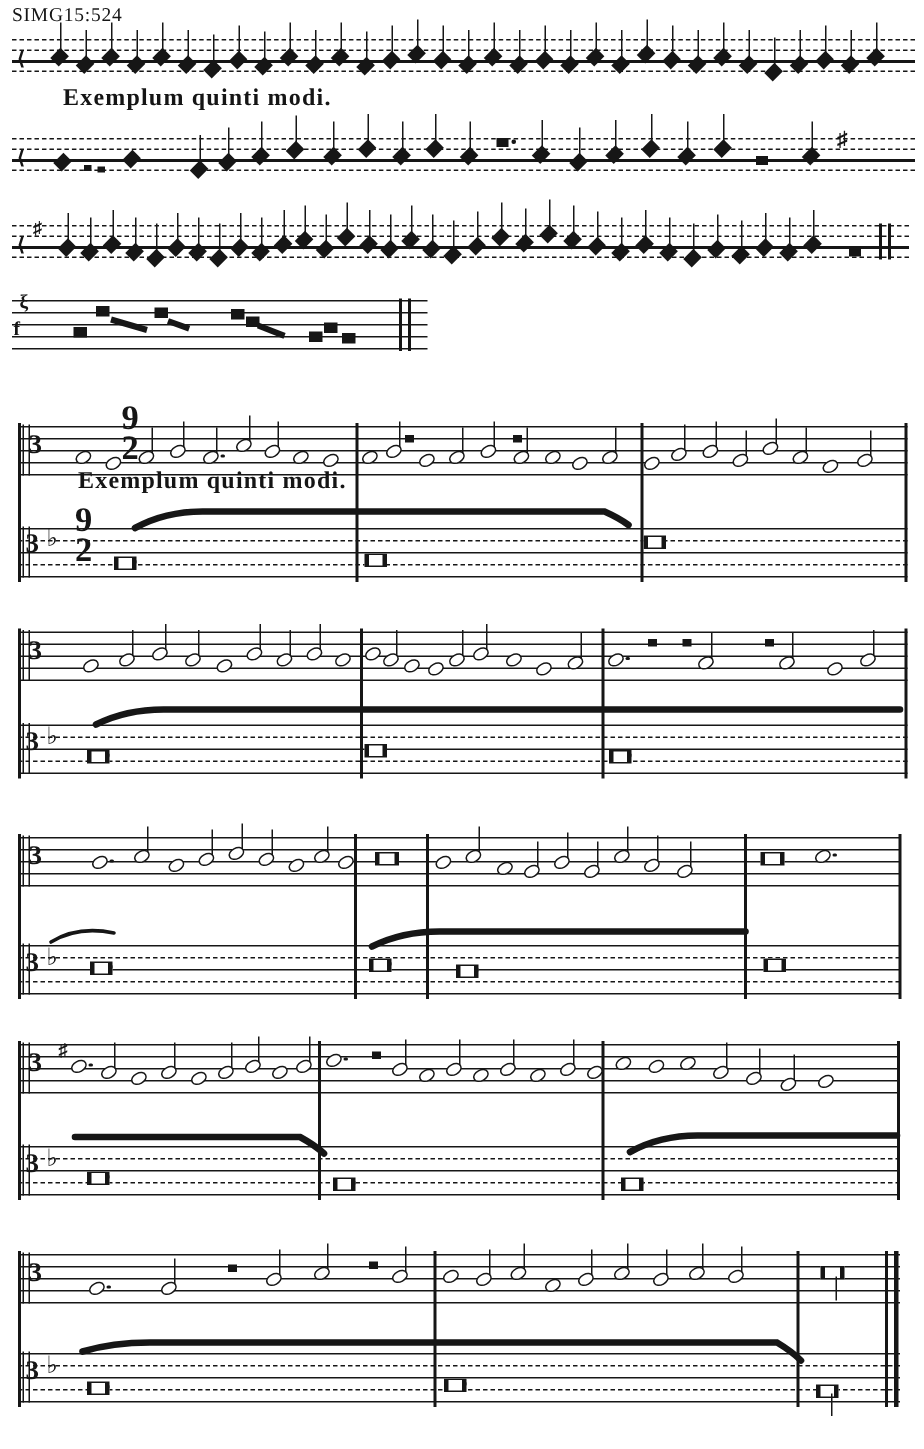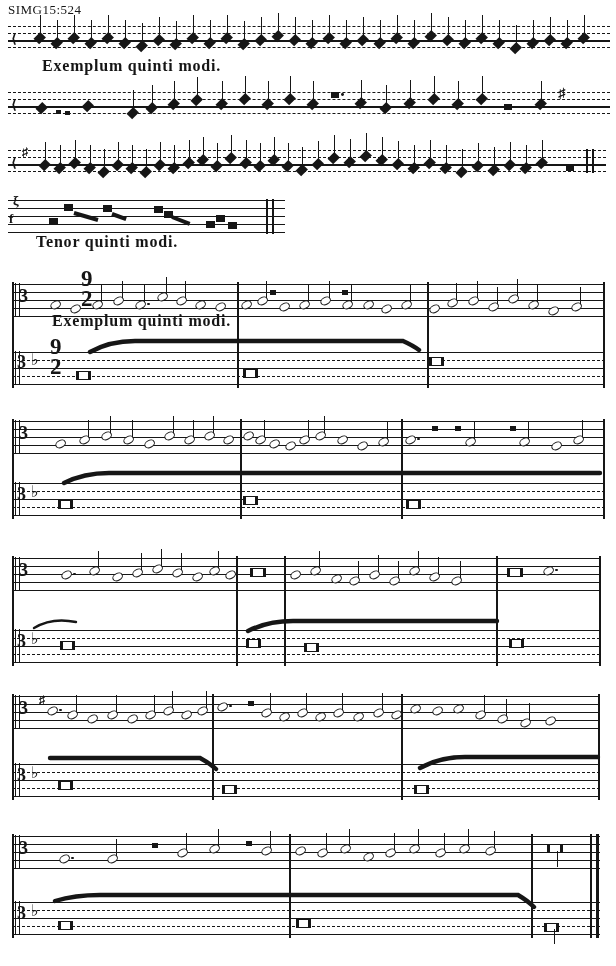--- a/index.html
+++ b/index.html
@@ -15,21 +15,20 @@
   #lbl-exemplum-sys{left:52px;top:312px;}
   .gl{position:absolute;font-weight:700;line-height:1;white-space:nowrap;}
   svg.overlay{position:absolute;left:0;top:0;pointer-events:none;}
 </style>
 </head>
 <body>
 
 <div class="page" id="sheet">
   <div class="hdr">SIMG15:524</div>
   <div class="lbl" id="lbl-exemplum-top">Exemplum quinti modi.</div>
-  <div class="lbl" id="lbl-tenor">Tenor quinti modi.</div>
   <div class="lbl" id="lbl-exemplum-sys">Exemplum quinti modi.</div>
 <div style="position: absolute; left: 8px; top: 26px; width: 602px; height: 0px; border-top: 1.2px dashed rgb(22, 22, 22);"></div>
     <div style="position: absolute; left: 8px; top: 33px; width: 602px; height: 0px; border-top: 1.2px dashed rgb(22, 22, 22);"></div>
     <div style="position: absolute; left: 8px; top: 40px; width: 602px; height: 0px; border-top: 2.4px solid rgb(22, 22, 22);"></div>
     <div style="position: absolute; left: 8px; top: 47px; width: 602px; height: 0px; border-top: 1.2px dashed rgb(22, 22, 22);"></div>
     <div class="gl" style="position: absolute; left: 11px; top: 38px; font-size: 13px; line-height: 1px; color: rgb(22, 22, 22);">⟨</div>
     <div style="position: absolute; left: 36.2px; top: 34.2px; width: 7.5px; height: 7.5px; background: rgb(22, 22, 22); transform: rotate(45deg) scaleY(1.2);"></div>
     <div style="position: absolute; left: 39.5px; top: 15px; width: 1.1px; height: 19px; background: rgb(22, 22, 22);"></div>
     <div style="position: absolute; left: 53.2px; top: 39.2px; width: 7.5px; height: 7.5px; background: rgb(22, 22, 22); transform: rotate(45deg) scaleY(1.2);"></div>
     <div style="position: absolute; left: 56.5px; top: 20px; width: 1.1px; height: 19px; background: rgb(22, 22, 22);"></div>

